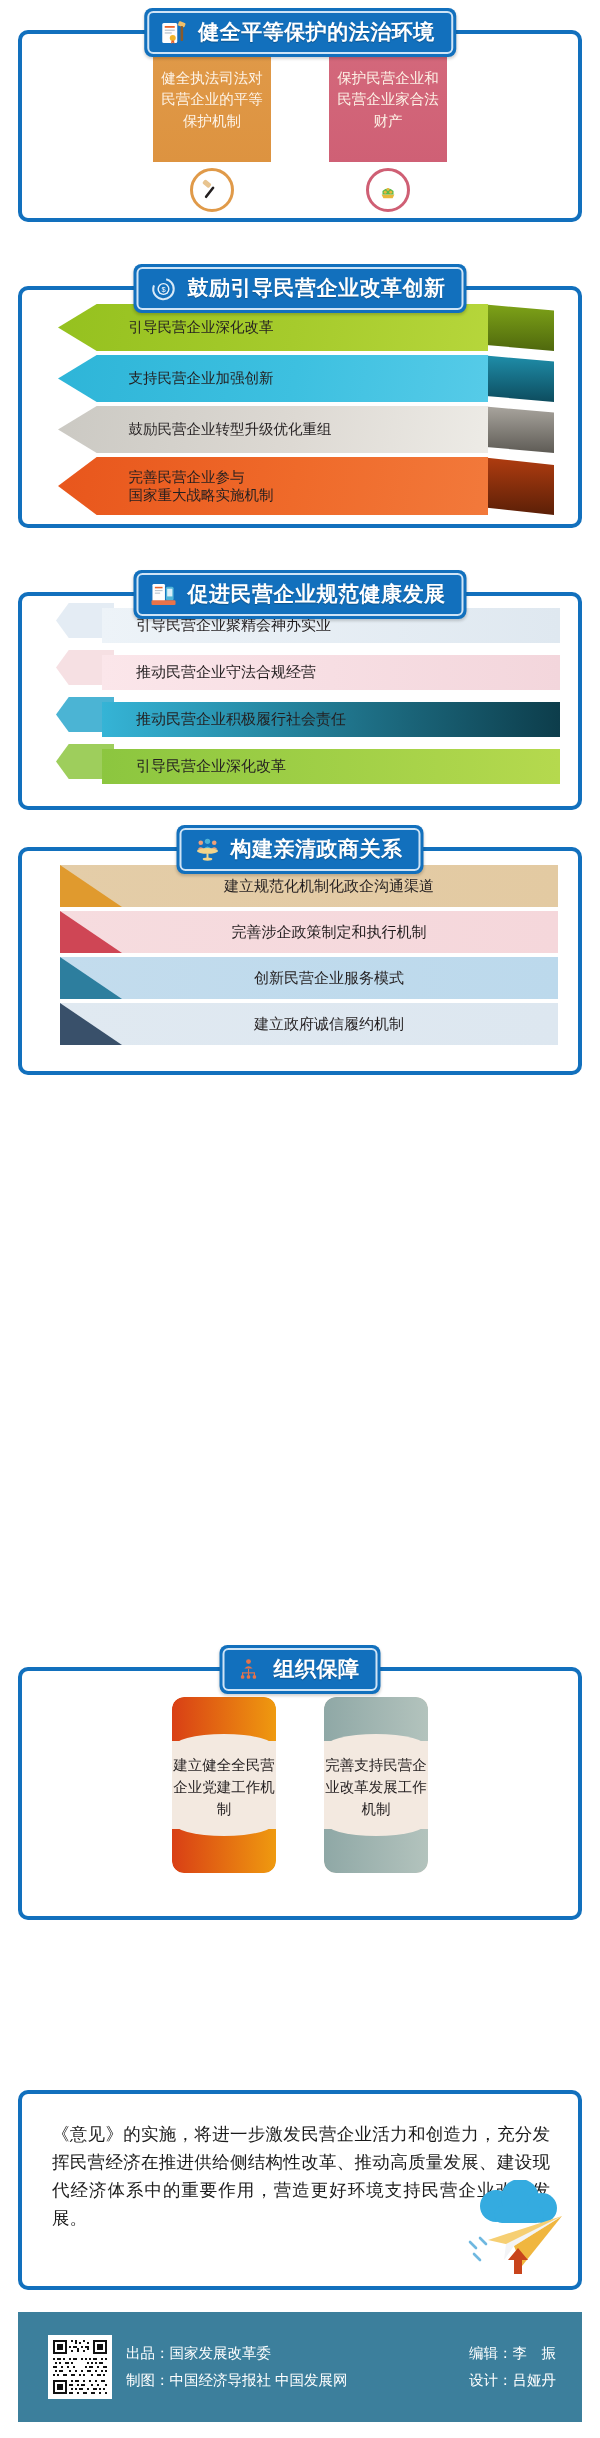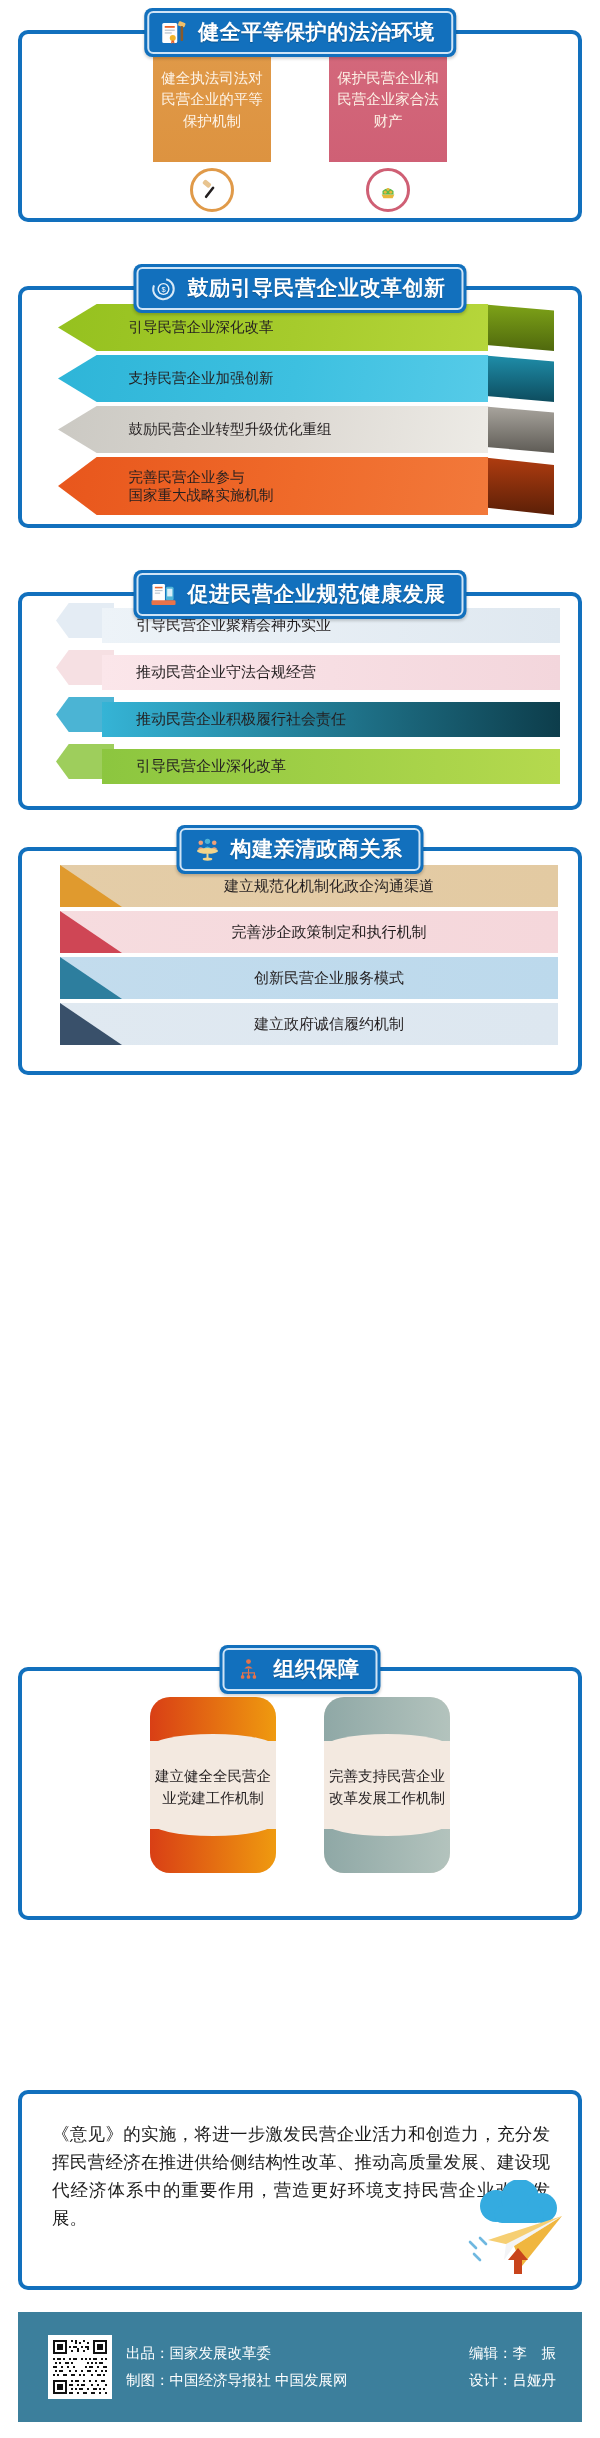--- a/index.html
+++ b/index.html
@@ -113,21 +113,21 @@
   .r1 { background:linear-gradient(90deg,#e4cda8,#e3caa2); } .r1 .tail{background:#e09a2e;}
   .r2 { background:linear-gradient(90deg,#f6dcdf,#f5d7db); } .r2 .tail{background:#cf4655;}
   .r3 { background:linear-gradient(90deg,#c3dced,#bcd9ec); } .r3 .tail{background:#2d7e9e;}
   .r4 { background:linear-gradient(90deg,#e0e9f1,#dde7f0); } .r4 .tail{background:#39506a;}
 
   
   #sec5 { top:1645px; height:275px; }
   #sec5 .frame { height:253px; }
   .cy-wrap { position:absolute; top:52px; left:0; right:0;
              display:flex; justify-content:center; gap:48px; }
-  .cy { width:126px; height:176px; border-radius:20px; overflow:hidden;
+  .cy { width:104px; height:176px; border-radius:12px; overflow:hidden;
         position:relative; background:#f3e9e0; }
   .cy .cap, .cy .foot { position:absolute; left:0; right:0; height:44px; }
   .cy .cap { top:0; border-radius:12px 12px 0 0; }
   .cy .foot { bottom:0; border-radius:0 0 12px 12px; }
   .cy .cap::after {
     content:""; position:absolute; left:0; right:0; bottom:-7px; height:14px;
     background:#f3e9e0; border-radius:50%/100% 100% 0 0;
   }
   .cy .foot::before {
     content:""; position:absolute; left:0; right:0; top:-7px; height:14px;

